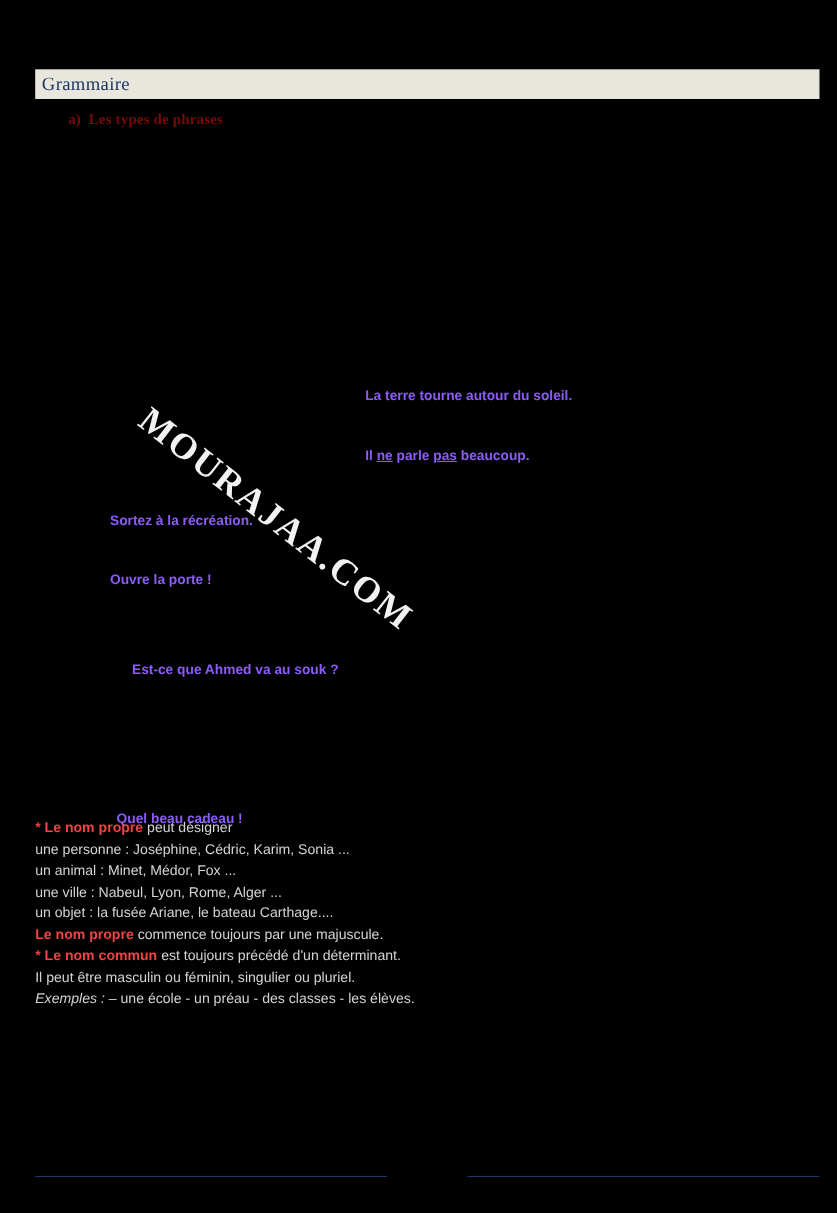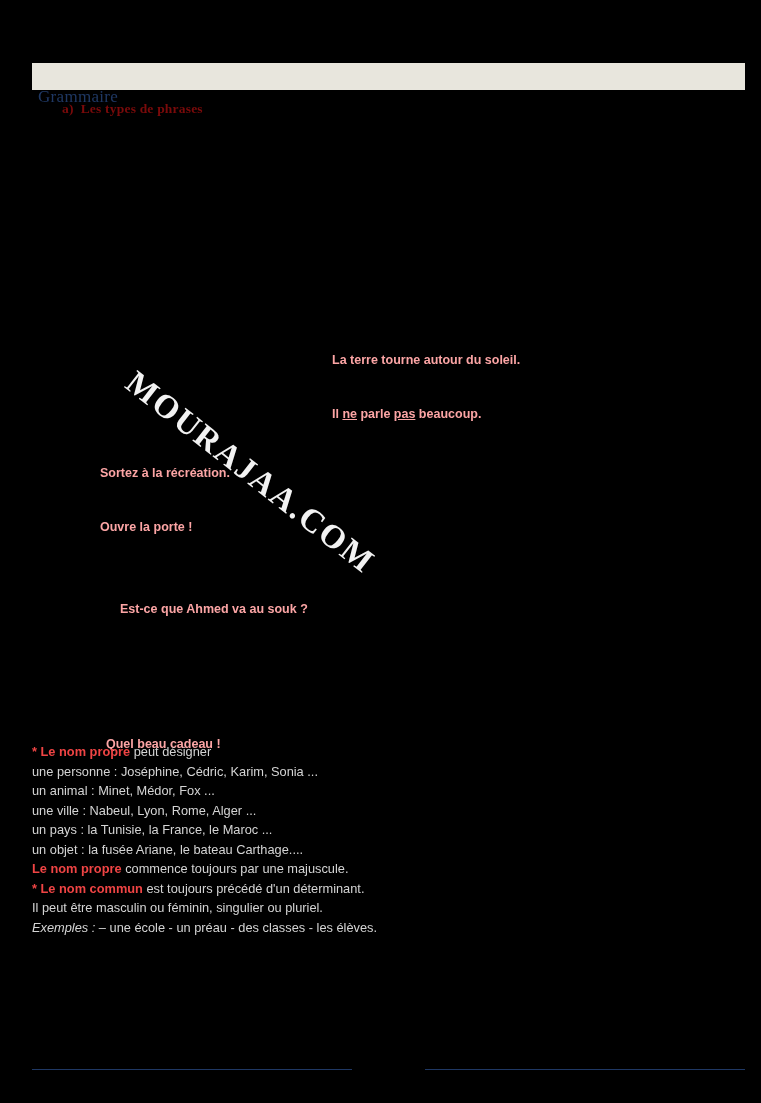--- a/index.html
+++ b/index.html
@@ -34,39 +34,38 @@
     background: #e8e6dd;
   }
   .header-title {
     position: absolute;
     left: 38px;
     top: 67px;
     font-family: "Liberation Serif", serif;
     font-size: 17px;
     color: #1f3864;
     letter-spacing: 0.3px;
-    margin-top: 20px;
   }
 
   .subtitle {
     position: absolute;
     left: 62px;
     top: 101px;
     font-family: "Liberation Serif", serif;
     font-size: 13.5px;
     color: #7a0a0a;
     font-weight: bold;
     letter-spacing: 0.2px;
   }
   .subtitle .marker { margin-right: 7px; }
 
   
   .red-block {
     position: absolute;
-    color: #fca5a5;
+    color: #8b5cf6;
     font-family: "Liberation Sans", sans-serif;
     font-size: 12.5px;
     font-weight: bold;
     line-height: 18px;
     white-space: pre;
   }
   .red-block .u { text-decoration: underline; }
 
   #block-declarative { left: 332px; top: 315px; }
   #block-imperative  { left: 100px; top: 428px; }
@@ -156,21 +155,20 @@
 
   <div class="watermark">
     <span>MOURAJAA.COM</span>
   </div>
 
   <div class="notes">
     <div><b>* Le nom propre</b><span> peut désigner</span></div>
     <div>une personne : Joséphine, Cédric, Karim, Sonia ...</div>
     <div>un animal : Minet, Médor, Fox ...</div>
     <div>une ville : Nabeul, Lyon, Rome, Alger ...</div>
-    <div>un pays : la Tunisie, la France, le Maroc ...</div>
     <div>un objet : la fusée Ariane, le bateau Carthage....</div>
     <div><b>Le nom propre</b><span> commence toujours par une majuscule.</span></div>
     <div><b>* Le nom commun</b><span> est toujours précédé d'un déterminant.</span></div>
     <div>Il peut être masculin ou féminin, singulier ou pluriel.</div>
     <div class="ex"><span>Exemples :</span><span class="rest"> – une école - un préau - des classes - les élèves.</span></div>
   </div>
 
   <div class="rule" id="rule-left"></div>
   <div class="rule" id="rule-right"></div>
 

